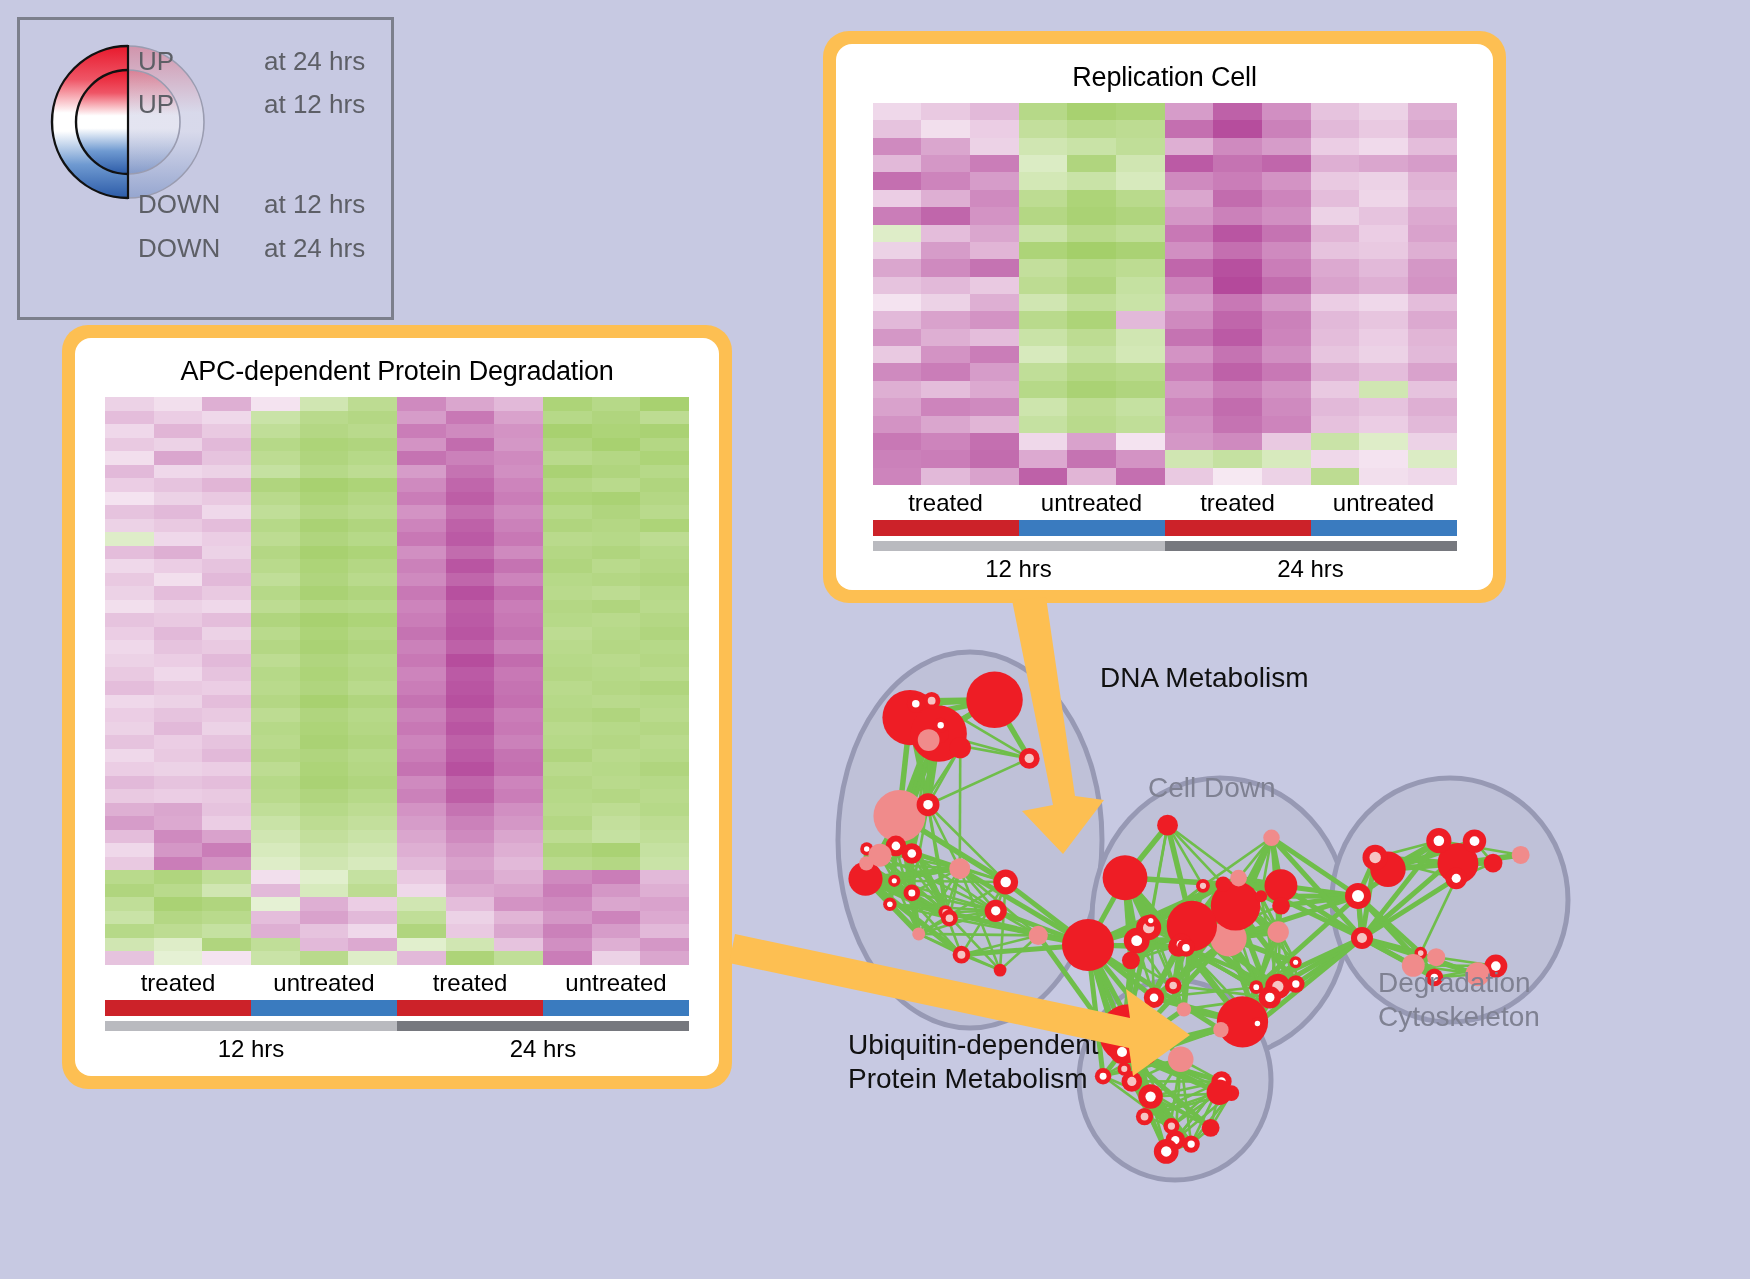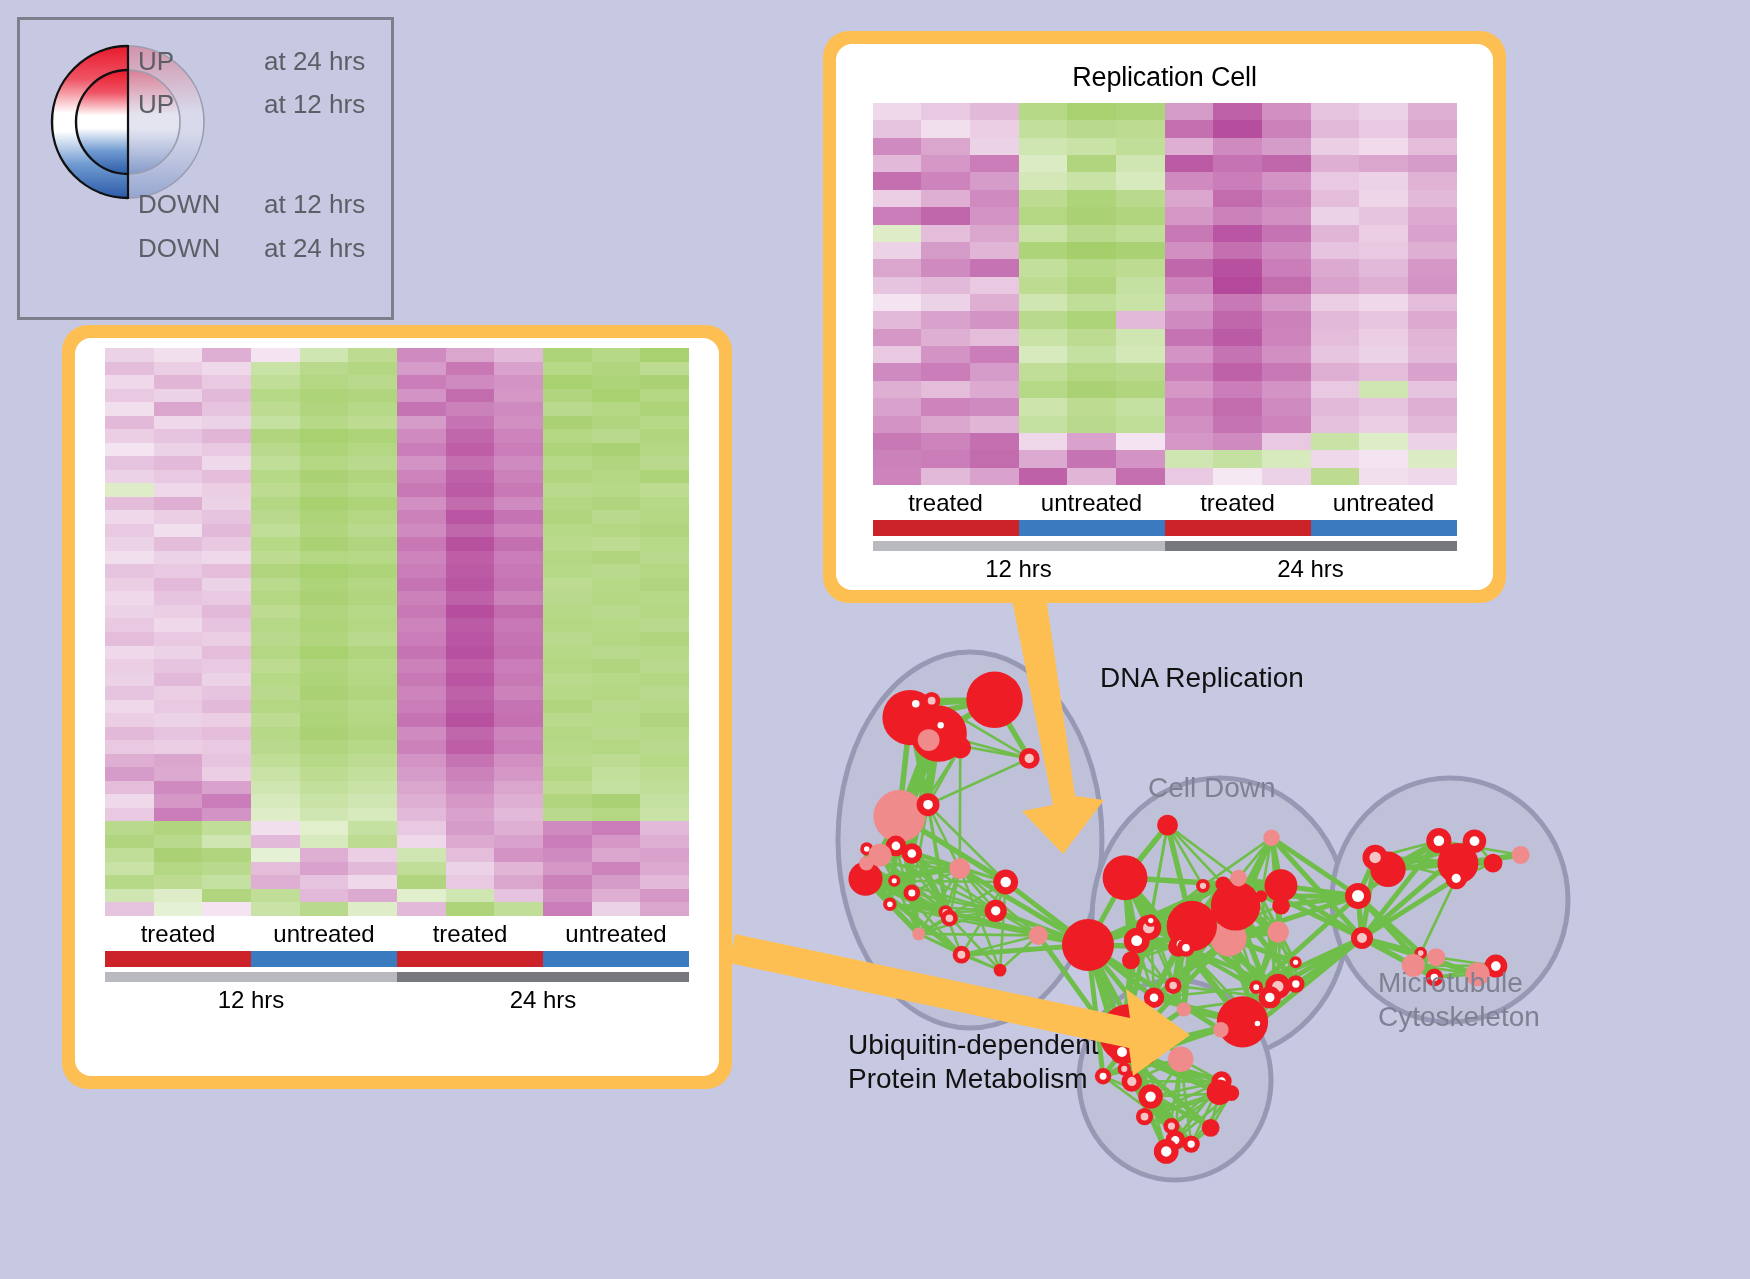--- a/index.html
+++ b/index.html
@@ -464,20 +464,21 @@
               <div>12 hrs</div>
               <div>24 hrs</div>
             </div>
         </div>
       </div>
     </div>
   </div>
 
   <div id="apc-panel" class="panel">
     <div class="panel-inner">
+      <div class="panel-title">APC-dependent Protein Degradation</div>
       <div class="hm-wrap" style="width:584px;">
         <div class="hm-grid" id="apc-grid" style="height: 568px; grid-template-columns: repeat(12, 1fr); grid-template-rows: repeat(42, 1fr);">
             <div class="hm-cell" style="background: rgb(236, 210, 230);"></div>
             <div class="hm-cell" style="background: rgb(242, 223, 237);"></div>
             <div class="hm-cell" style="background: rgb(222, 175, 211);"></div>
             <div class="hm-cell" style="background: rgb(244, 227, 240);"></div>
             <div class="hm-cell" style="background: rgb(208, 230, 178);"></div>
             <div class="hm-cell" style="background: rgb(189, 220, 146);"></div>
             <div class="hm-cell" style="background: rgb(207, 138, 191);"></div>
             <div class="hm-cell" style="background: rgb(218, 166, 206);"></div>
@@ -1784,24 +1785,24 @@
             <circle cx="588" cy="296" r="13" fill="#ee1d25"></circle>
             <circle cx="588" cy="296" r="6" fill="#ffffff"></circle>
           </g>
           <g>
             <circle cx="592" cy="338" r="11" fill="#ee1d25"></circle>
             <circle cx="592" cy="338" r="5" fill="#f6c4c4"></circle>
           </g>
         </g>
     </svg>
 
-    <div class="net-label" id="lbl-dna">DNA Replication</div>
+    <div class="net-label" id="lbl-dna">DNA Metabolism</div>
     <div class="net-label" id="lbl-cellcycle">Cell Down</div>
     <div class="net-label" id="lbl-micro">
-      <div>Microtubule</div>
+      <div>Degradation</div>
       <div>Cytoskeleton</div>
     </div>
     <div class="net-label" id="lbl-ubq">
       <div>Ubiquitin-dependent</div>
       <div>Protein Metabolism</div>
     </div>
   </div>
 
   <svg style="position:absolute; left:0; top:0; width:1750px; height:1279px; pointer-events:none;">
 

